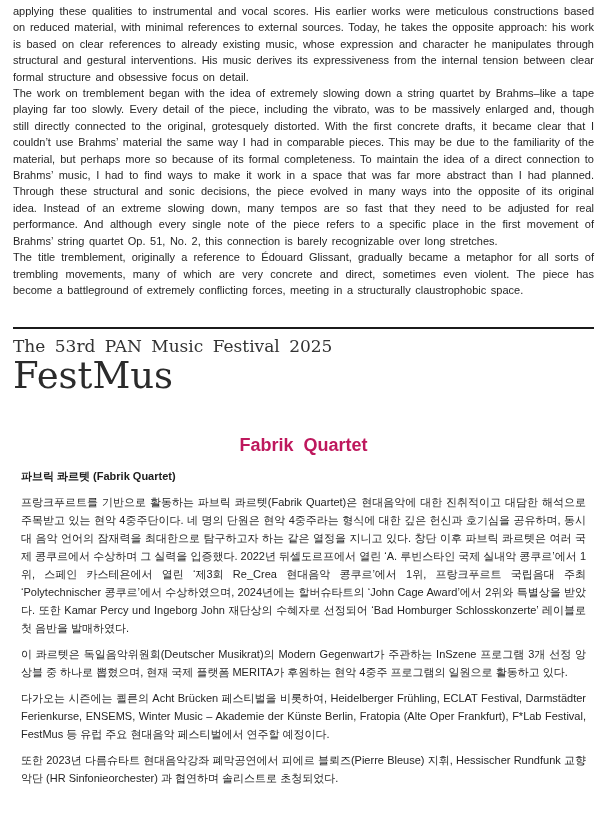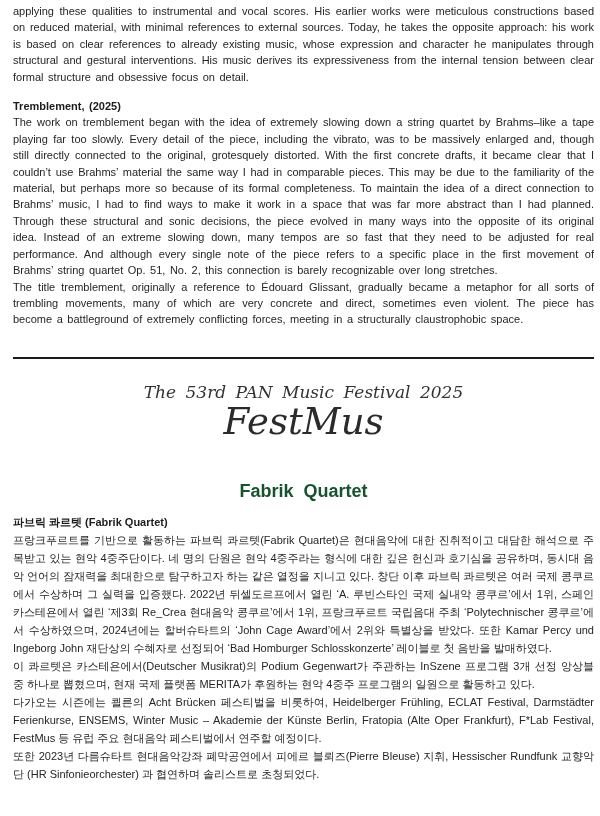--- a/index.html
+++ b/index.html
@@ -27,23 +27,22 @@
     font-weight: bold;
     color: #1c1c1c;
   }
   .credit { text-align: left; }
   .divider {
     border: none;
     border-top: 2px solid #1b1b1b;
     margin: 29px 0 0 0;
   }
   .title-block {
-    margin-top: 23px;
-    text-align: center;
-    font-style: italic;
+    margin-top: 7px;
+    text-align: left;
   }
   .festival-title {
     font-family: "DejaVu Serif", serif;
     font-size: 17px;
     line-height: 20px;
     word-spacing: 4px;
     color: #333333;
   }
   .artists-title {
     font-family: "DejaVu Serif", serif;
@@ -51,54 +50,53 @@
     line-height: 40px;
     color: #2b2b2b;
   }
   .artist-name {
     margin: 38px 0 0 0;
     text-align: center;
     font-size: 18px;
     line-height: 22px;
     font-weight: bold;
     word-spacing: 5px;
-    color: #14532d;
+    color: #be185d;
   }
   .body-ko {
     margin-top: 11px;
     font-size: 11px;
     line-height: 18px;
     text-align: justify;
     color: #252525;
   }
-  .body-ko p { margin: 0; }
+  .body-ko p { margin: 8px; }
   .ko-heading { font-weight: bold; color: #1c1c1c; }
 </style>
 </head>
 <body>
 
 <div class="page">
 
   <section class="body-en">
     <p>applying these qualities to instrumental and vocal scores. His earlier works were meticulous constructions based on reduced material, with minimal references to external sources. Today, he takes the opposite approach: his work is based on clear references to already existing music, whose expression and character he manipulates through structural and gestural interventions. His music derives its expressiveness from the internal tension between clear formal structure and obsessive focus on detail.</p>
-    <p class="en-heading">Tremblement, (2025)</p>
     <p>The work on tremblement began with the idea of extremely slowing down a string quartet by Brahms–like a tape playing far too slowly. Every detail of the piece, including the vibrato, was to be massively enlarged and, though still directly connected to the original, grotesquely distorted. With the first concrete drafts, it became clear that I couldn’t use Brahms’ material the same way I had in comparable pieces. This may be due to the familiarity of the material, but perhaps more so because of its formal completeness. To maintain the idea of a direct connection to Brahms’ music, I had to find ways to make it work in a space that was far more abstract than I had planned. Through these structural and sonic decisions, the piece evolved in many ways into the opposite of its original idea. Instead of an extreme slowing down, many tempos are so fast that they need to be adjusted for real performance. And although every single note of the piece refers to a specific place in the first movement of Brahms’ string quartet Op. 51, No. 2, this connection is barely recognizable over long stretches.</p>
     <p>The title tremblement, originally a reference to Édouard Glissant, gradually became a metaphor for all sorts of trembling movements, many of which are very concrete and direct, sometimes even violent. The piece has become a battleground of extremely conflicting forces, meeting in a structurally claustrophobic space.</p>
   </section>
 
   <hr class="divider">
 
   <div class="title-block">
     <div class="festival-title">The 53rd PAN Music Festival 2025</div>
     <div class="artists-title">FestMus</div>
   </div>
 
   <h2 class="artist-name">Fabrik Quartet</h2>
 
   <section class="body-ko">
     <p class="ko-heading">파브릭 콰르텟 (Fabrik Quartet)</p>
     <p>프랑크푸르트를 기반으로 활동하는 파브릭 콰르텟(Fabrik Quartet)은 현대음악에 대한 진취적이고 대담한 해석으로 주목받고 있는 현악 4중주단이다. 네 명의 단원은 현악 4중주라는 형식에 대한 깊은 헌신과 호기심을 공유하며, 동시대 음악 언어의 잠재력을 최대한으로 탐구하고자 하는 같은 열정을 지니고 있다. 창단 이후 파브릭 콰르텟은 여러 국제 콩쿠르에서 수상하며 그 실력을 입증했다. 2022년 뒤셀도르프에서 열린 ‘A. 루빈스타인 국제 실내악 콩쿠르’에서 1위, 스페인 카스테욘에서 열린 ‘제3회 Re_Crea 현대음악 콩쿠르’에서 1위, 프랑크푸르트 국립음대 주최 ‘Polytechnischer 콩쿠르’에서 수상하였으며, 2024년에는 할버슈타트의 ‘John Cage Award’에서 2위와 특별상을 받았다. 또한 Kamar Percy und Ingeborg John 재단상의 수혜자로 선정되어 ‘Bad Homburger Schlosskonzerte’ 레이블로 첫 음반을 발매하였다.</p>
-    <p>이 콰르텟은 카스테욘에서(Deutscher Musikrat)의 Podium Gegenwart가 주관하는 InSzene 프로그램 3개 선정 앙상블 중 하나로 뽑혔으며, 현재 국제 플랫폼 MERITA가 후원하는 현악 4중주 프로그램의 일원으로 활동하고 있다.</p>
+    <p>이 콰르텟은 독일음악위원회(Deutscher Musikrat)의 Modern Gegenwart가 주관하는 InSzene 프로그램 3개 선정 앙상블 중 하나로 뽑혔으며, 현재 국제 플랫폼 MERITA가 후원하는 현악 4중주 프로그램의 일원으로 활동하고 있다.</p>
     <p>다가오는 시즌에는 쾰른의 Acht Brücken 페스티벌을 비롯하여, Heidelberger Frühling, ECLAT Festival, Darmstädter Ferienkurse, ENSEMS, Winter Music – Akademie der Künste Berlin, Fratopia (Alte Oper Frankfurt), F*Lab Festival, FestMus 등 유럽 주요 현대음악 페스티벌에서 연주할 예정이다.</p>
     <p>또한 2023년 다름슈타트 현대음악강좌 폐막공연에서 피에르 블뢰즈(Pierre Bleuse) 지휘, Hessischer Rundfunk 교향악단 (HR Sinfonieorchester) 과 협연하며 솔리스트로 초청되었다.</p>
   </section>
 
 </div>
 
 </body></html>

